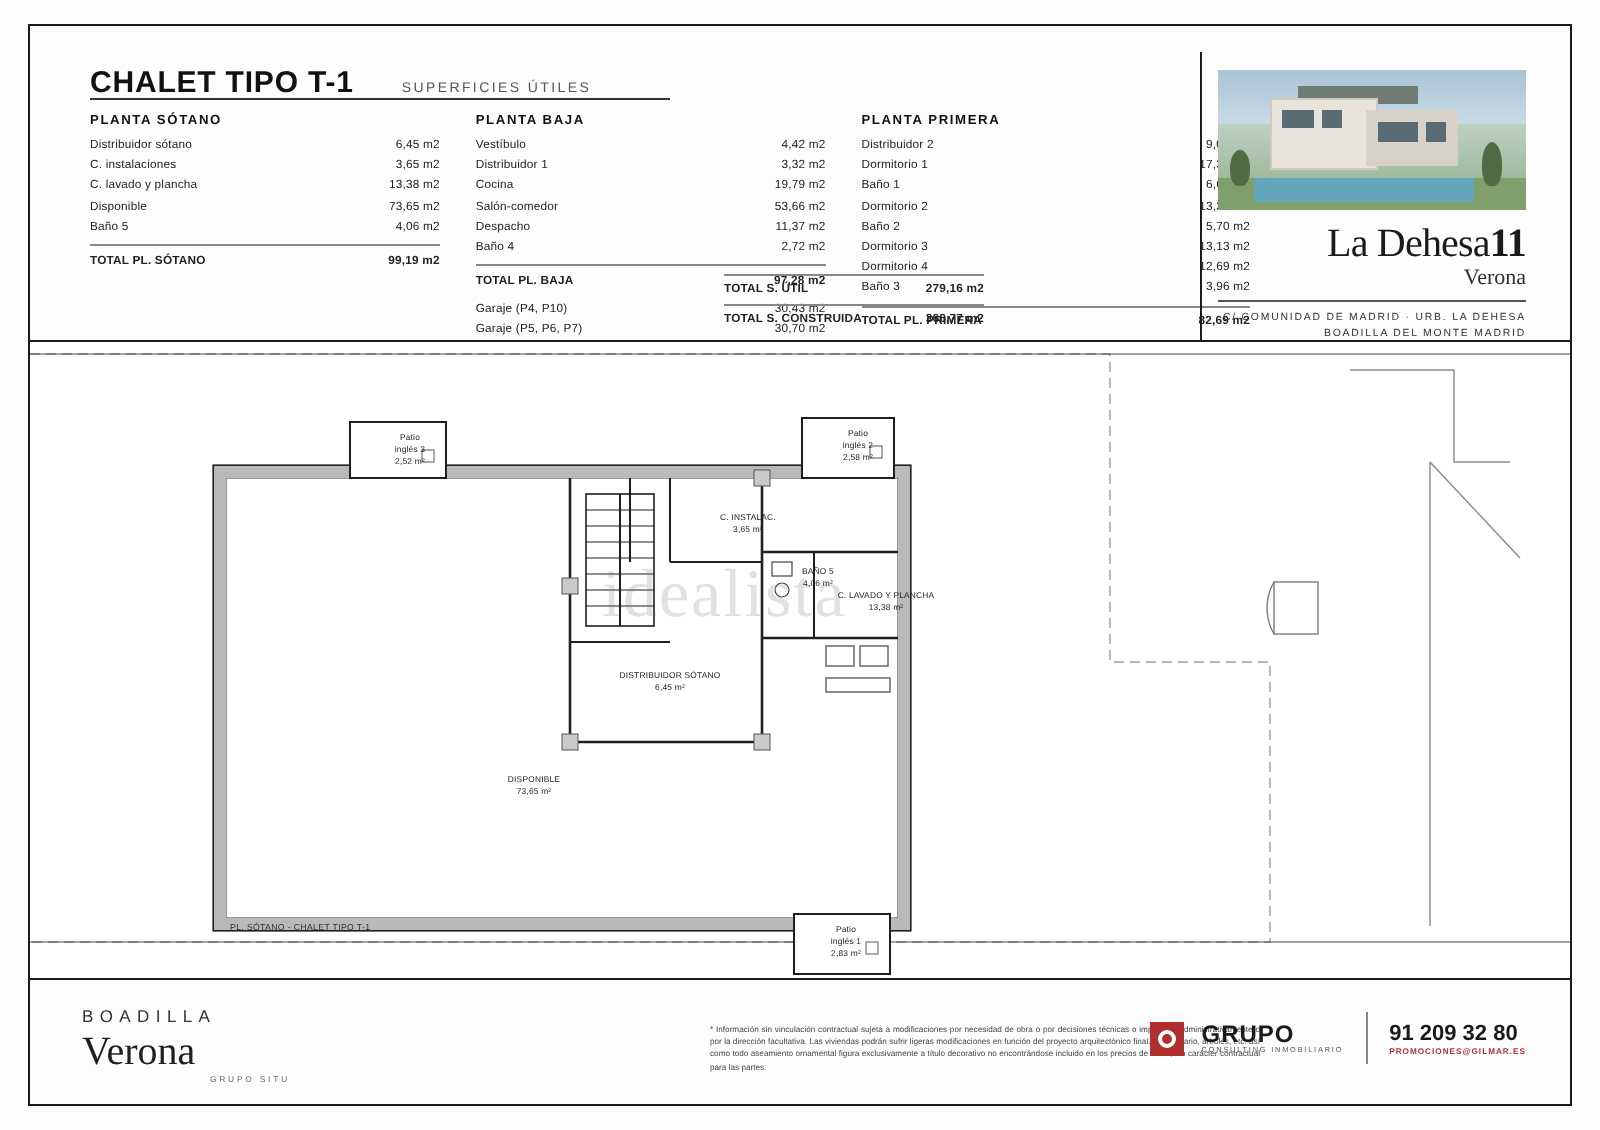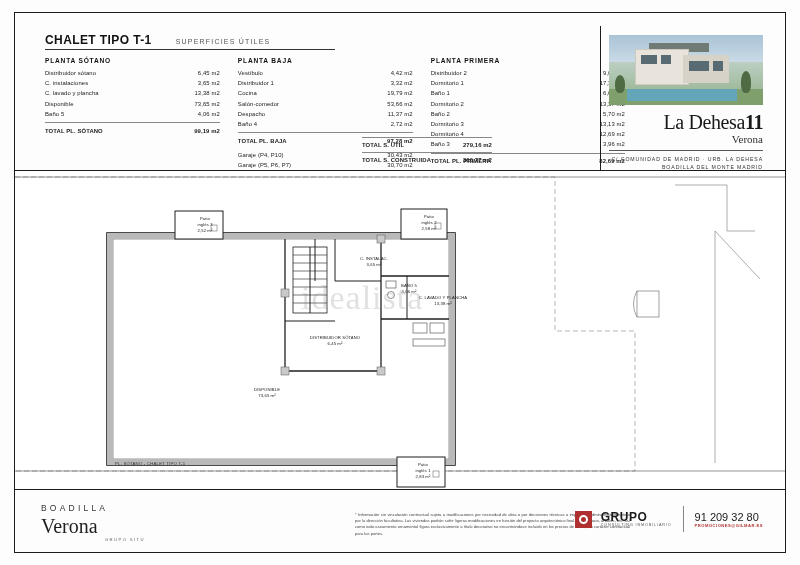--- a/index.html
+++ b/index.html
@@ -39,21 +39,21 @@
   }
   .title-row {
     position: absolute;
     left: 30px; top: 20px;
     width: 560px;
     display: flex;
     align-items: baseline;
     gap: 10px;
   }
   .title-main {
-    font-size: 12px;
+    font-size: 15px;
     font-weight: bold;
     letter-spacing: 0.4px;
     color: #111;
   }
   .title-parcelas {
     font-size: 10.5px;
     font-weight: bold;
     letter-spacing: 0.3px;
     color: #111;
   }
@@ -301,21 +301,21 @@
     font-size: 3.7px;
     letter-spacing: 0.9px;
     color: #555;
   }
   .gilmar .divider {
     width: 1px; height: 26px; background: #888;
     margin: 0 2px;
   }
   .gilmar .phone {
     font-size: 11px;
-    font-weight: normal;
+    font-weight: bold;
     color: #1a1a1a;
     line-height: 12px;
   }
   .gilmar .site {
     font-size: 4.1px;
     letter-spacing: 0.5px;
     color: #b03030;
     font-weight: bold;
   }
 </style>

